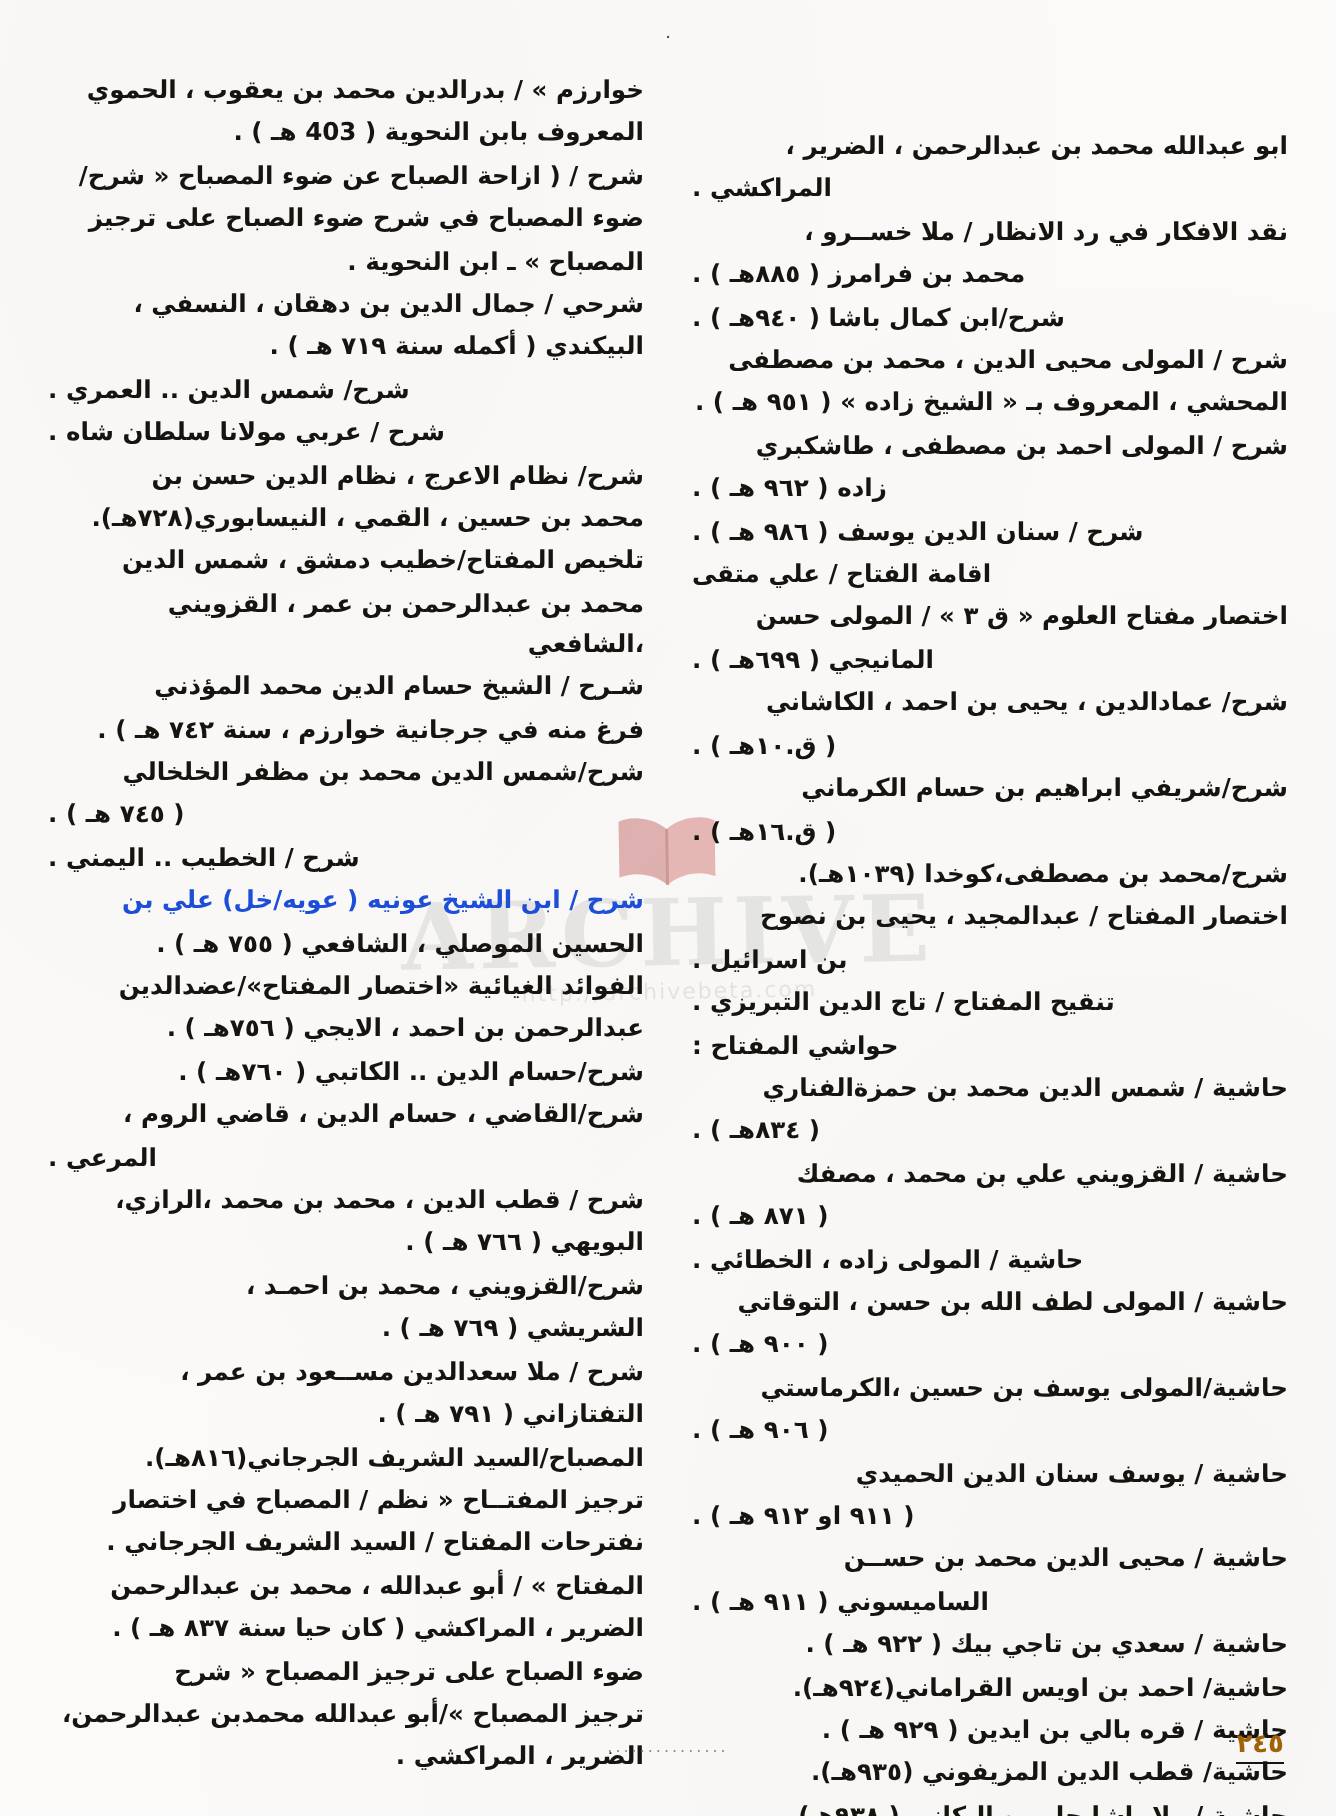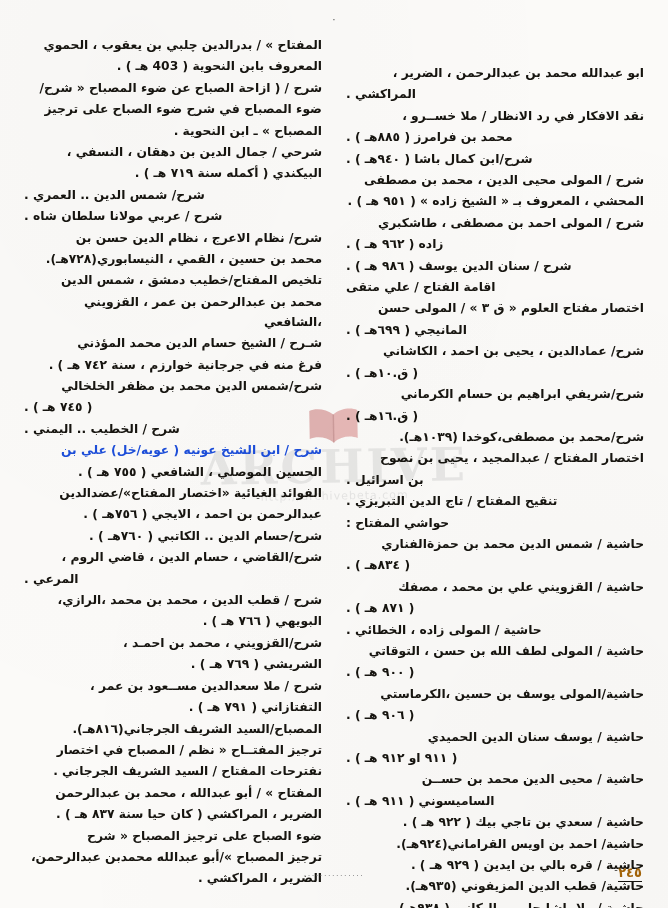--- a/index.html
+++ b/index.html
@@ -183,21 +183,21 @@
         <p class="entry c">( ٩١١ او ٩١٢ هـ ) .</p>
         <p class="entry r">حاشية / محيى الدين محمد بن حســن</p>
         <p class="entry c">الساميسوني ( ٩١١ هـ ) .</p>
         <p class="entry r">حاشية / سعدي بن تاجي بيك ( ٩٢٢ هـ ) .</p>
         <p class="entry r">حاشية/ احمد بن اويس القراماني(٩٢٤هـ).</p>
         <p class="entry r">حاشية / قره بالي بن ايدين ( ٩٢٩ هـ ) .</p>
         <p class="entry r">حاشية/ قطب الدين المزيفوني (٩٣٥هـ).</p>
         <p class="entry r">حاشية / ملا باشا چلبي ، اليكاني ( ٩٣٨هـ)</p>
       </div>
     <div class="col col-left" id="col-left">
-        <p class="entry r">المفتاح » / بدرالدين چلبي بن يعقوب ، الحموي</p>
+        <p class="entry r">خوارزم » / بدرالدين محمد بن يعقوب ، الحموي</p>
         <p class="entry r">المعروف بابن النحوية ( 403 هـ ) .</p>
         <p class="entry r">شرح / ( ازاحة الصباح عن ضوء المصباح « شرح/</p>
         <p class="entry r">ضوء المصباح في شرح ضوء الصباح على ترجيز</p>
         <p class="entry r">المصباح » ـ ابن النحوية .</p>
         <p class="entry r">شرحي / جمال الدين بن دهقان ، النسفي ،</p>
         <p class="entry r">البيكندي ( أكمله سنة ٧١٩ هـ ) .</p>
         <p class="entry c">شرح/ شمس الدين .. العمري .</p>
         <p class="entry c">شرح / عربي مولانا سلطان شاه .</p>
         <p class="entry r">شرح/ نظام الاعرج ، نظام الدين حسن بن</p>
         <p class="entry r">محمد بن حسين ، القمي ، النيسابوري(٧٢٨هـ).</p>

